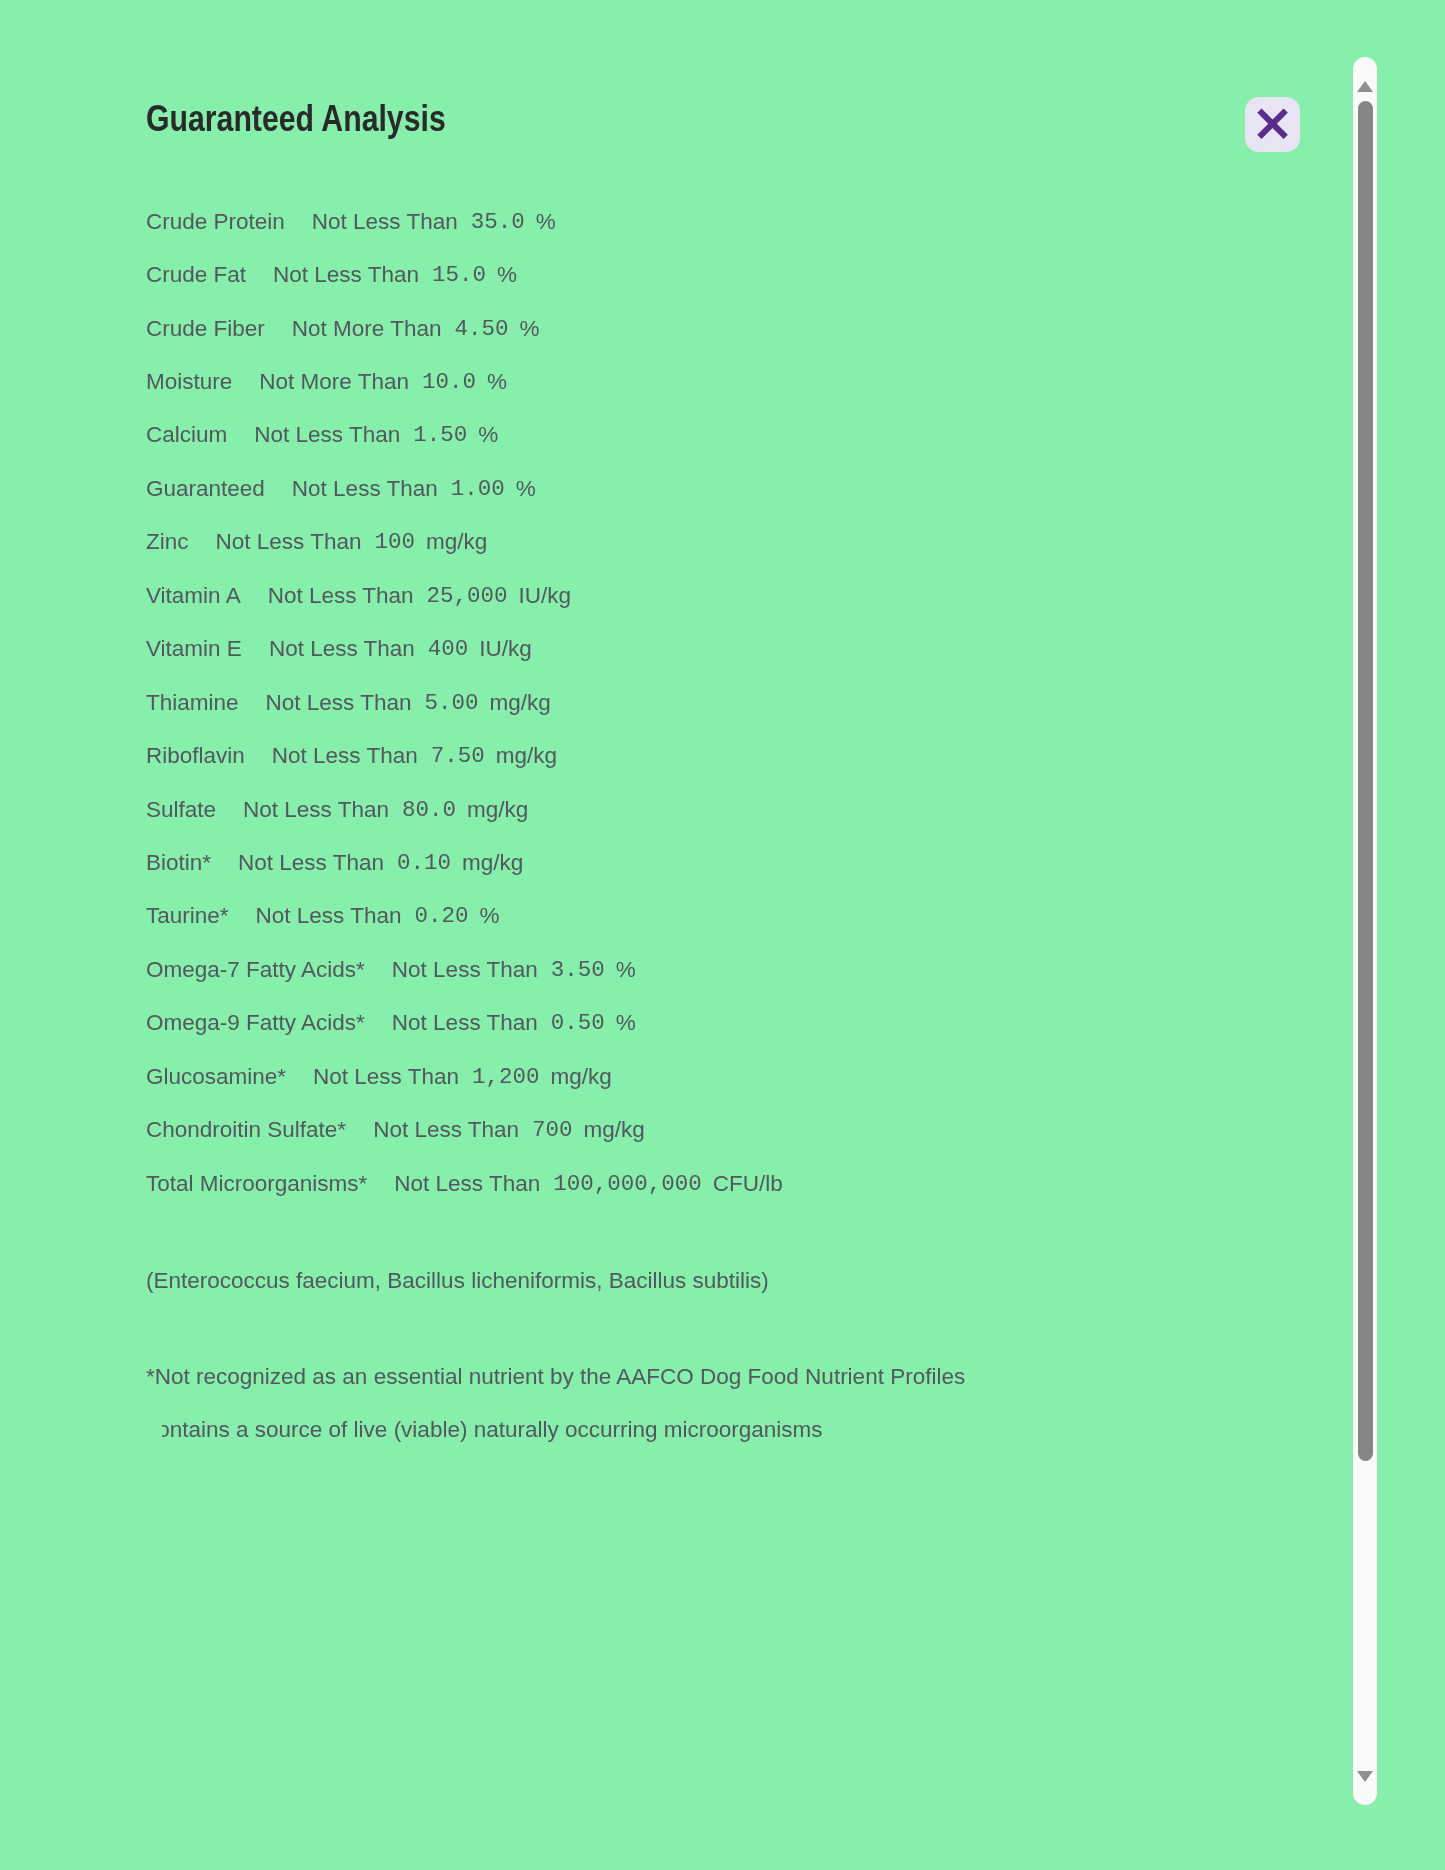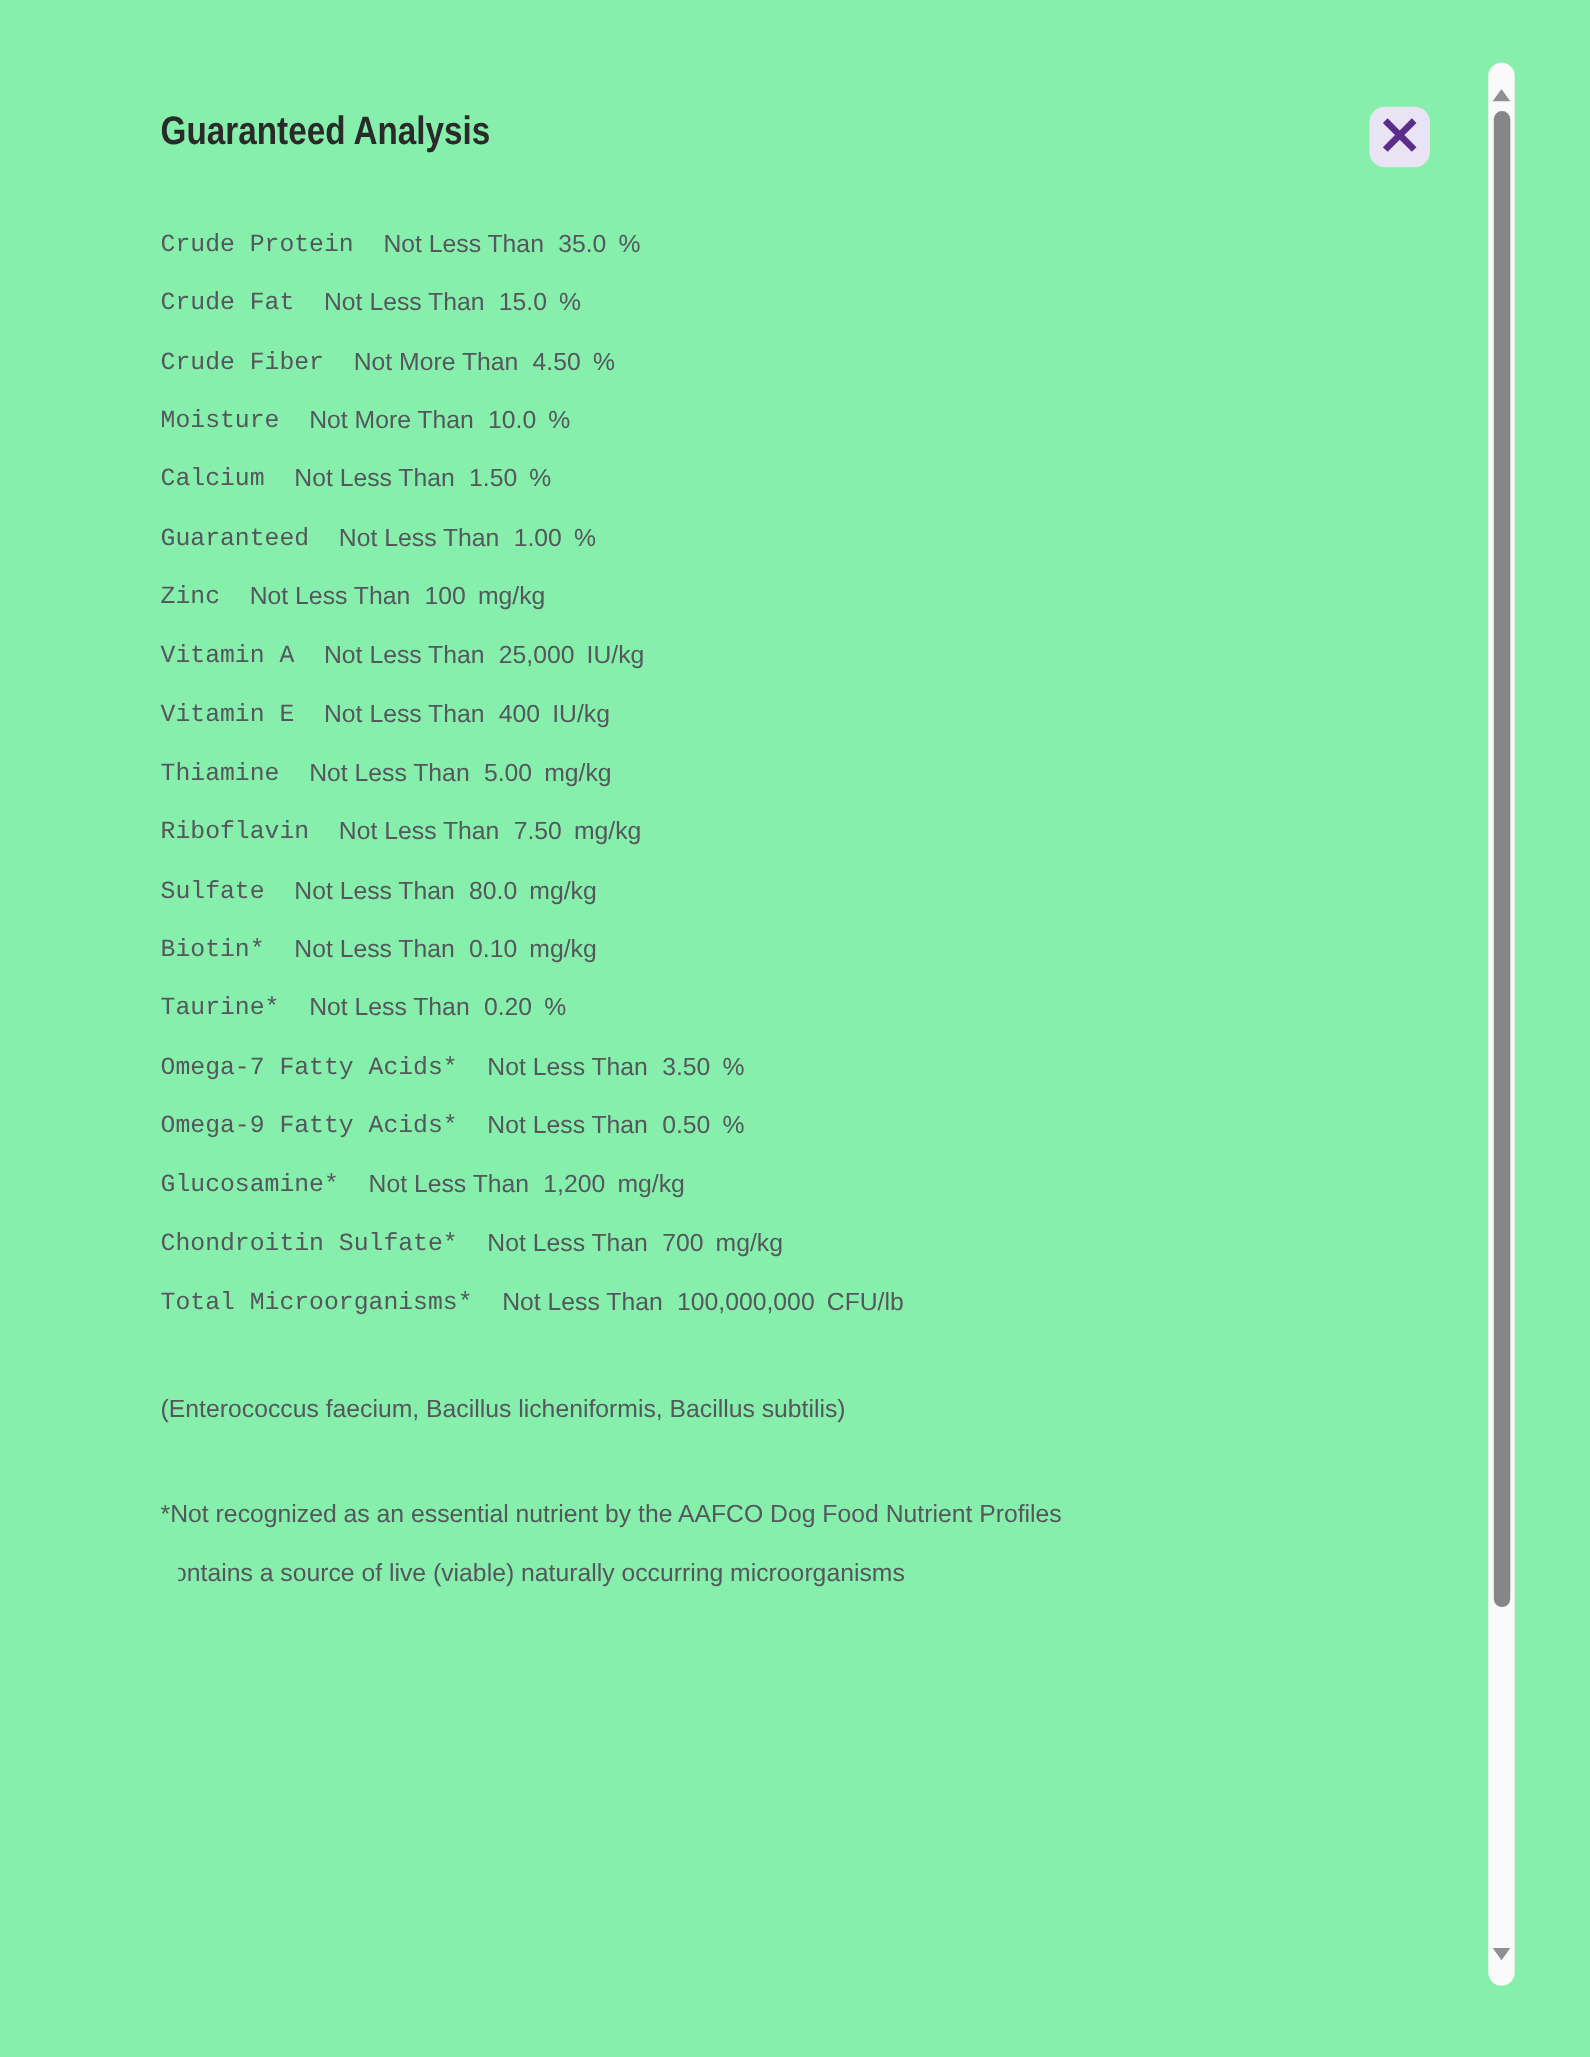--- a/index.html
+++ b/index.html
@@ -46,23 +46,23 @@
 
   .rows{
     position:absolute;left:146px;top:195px;right:120px;
   }
   .row{
     height:53.45px;
     display:flex;align-items:center;
     font-size:22.5px;color:var(--text);
     white-space:nowrap;
   }
-  .row .n{margin-right:27px;font-family:Liberation Mono, monospace;}
+  .row .n{margin-right:27px;}
   .row .q{margin-right:13px;}
-  .row .v{margin-right:11px;}
+  .row .v{margin-right:11px;font-family:Liberation Mono, monospace;}
 
   .footnote{
     position:absolute;left:146px;
     font-size:22.5px;color:var(--text);
     white-space:nowrap;line-height:30px;
   }
   .fn-species{top:1266px;}
   .fn-aafco{top:1362px;}
   .fn-viable-wrap{
     position:absolute;left:162px;top:1415px;

